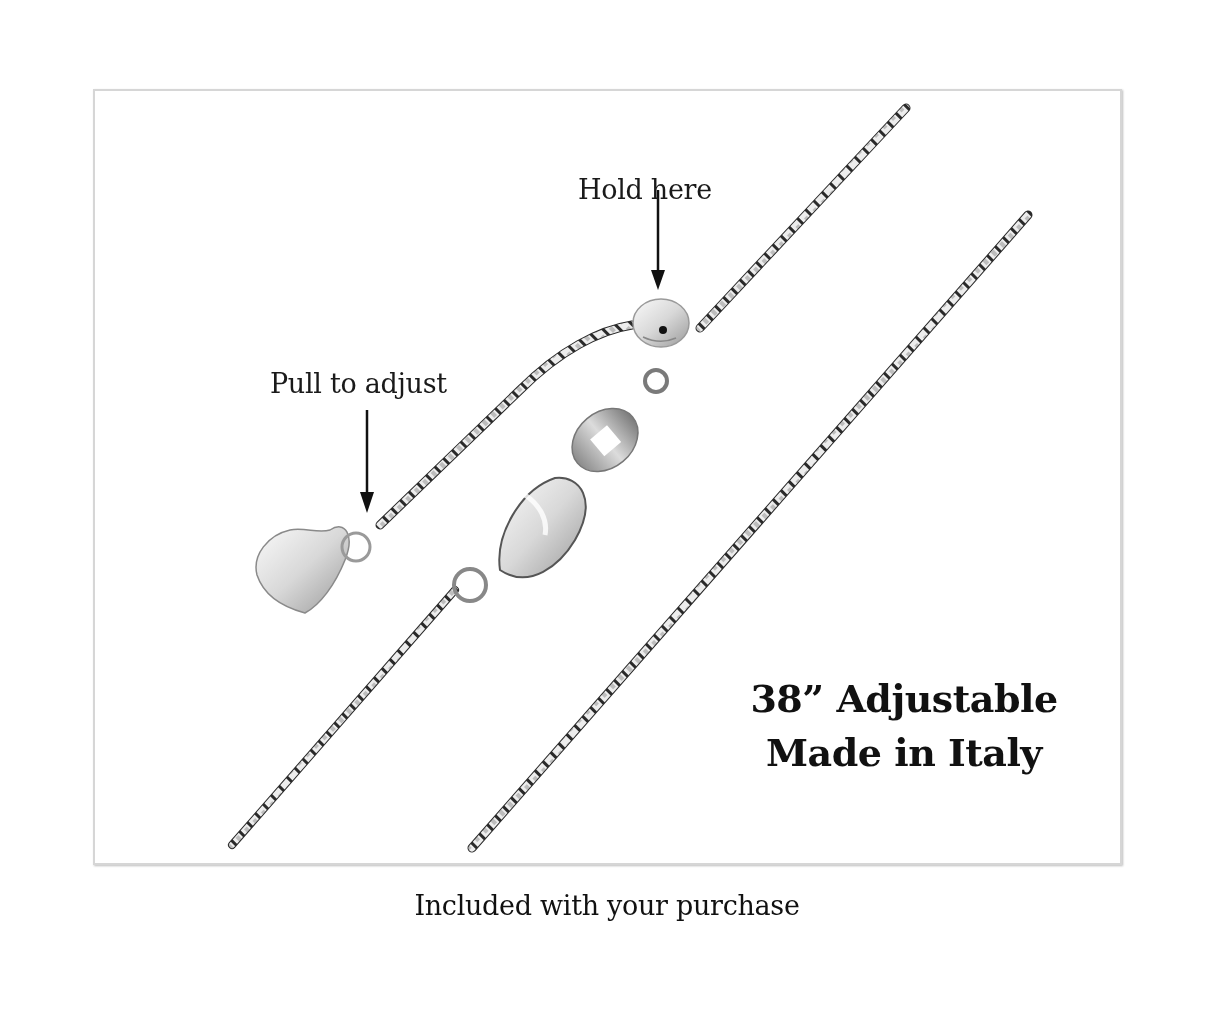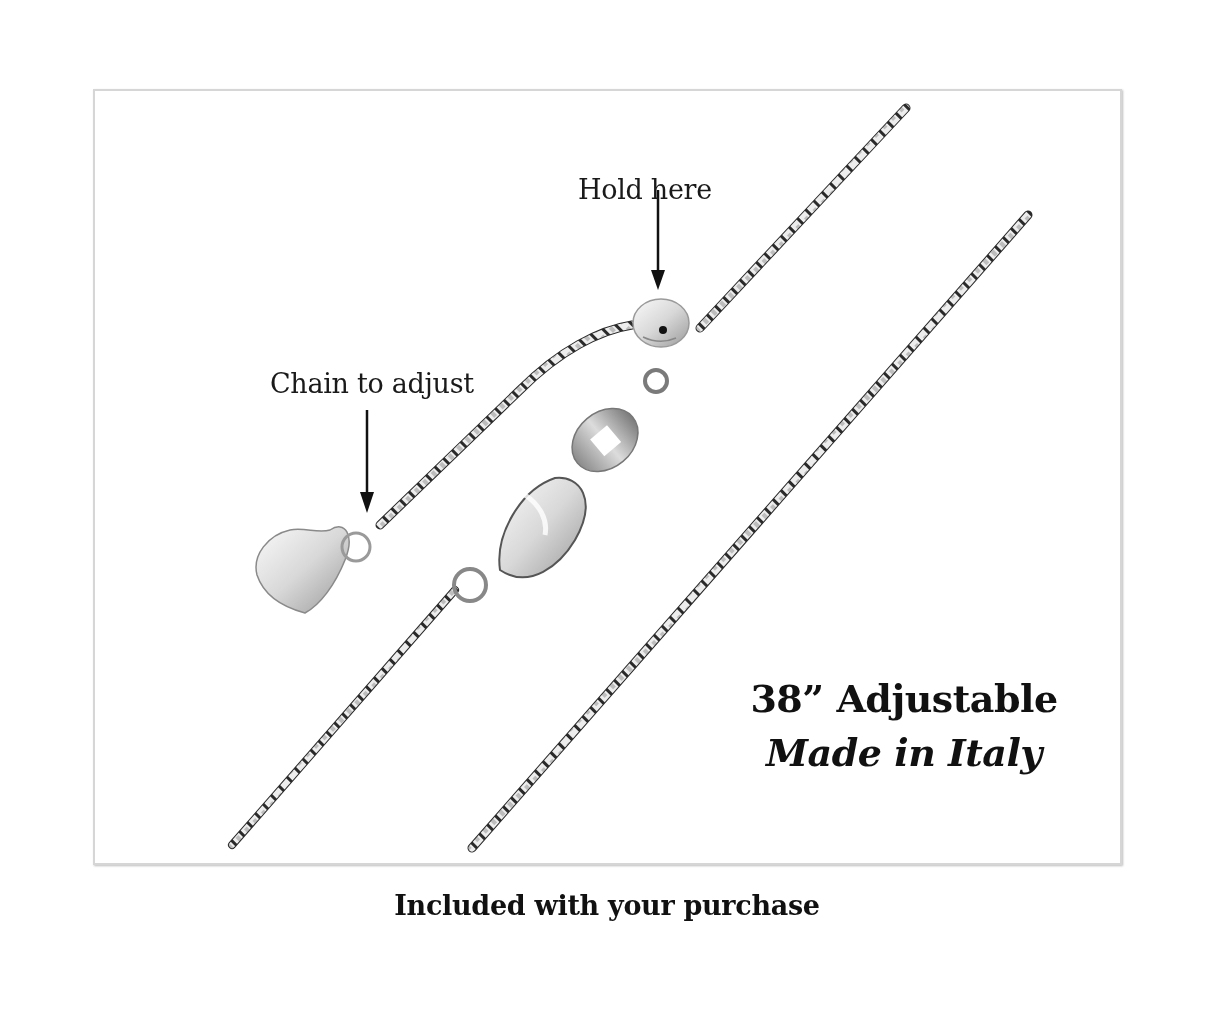--- a/index.html
+++ b/index.html
@@ -13,24 +13,24 @@
       position: absolute; color: #1a1a1a; font-family: "DejaVu Serif", "Liberation Serif", serif;
       font-size: 27px; white-space: nowrap; letter-spacing: -0.3px;
     }
     .hold { left: 578px; top: 146px; margin-top: 28px; }
     .pull { left: 270px; top: 368px; }
     .title-block {
       position: absolute; left: 728px; top: 672px; width: 352px; text-align: center;
       color: #111; font-family: "DejaVu Serif", "Liberation Serif", serif; font-weight: bold;
       font-size: 38px; line-height: 54px; letter-spacing: -0.5px;
     }
-    .title-block .italic { font-style: italic; }
+    .title-block .italic { }
     .caption {
       position: absolute; left: 0; top: 890px; width: 1214px; text-align: center;
-      font-family: "DejaVu Serif", "Liberation Serif", serif; font-weight: bold; font-size: 27px; color: #111;
+      font-family: "DejaVu Serif", "Liberation Serif", serif; font-weight: normal; font-size: 27px; color: #111;
       letter-spacing: -0.3px;
     }
   </style>
 </head>
 <body>
 
 <div class="frame"></div>
 
 <svg class="illus" viewBox="0 0 1214 1012" xmlns="http://www.w3.org/2000/svg">
   <defs>
@@ -99,20 +99,20 @@
     <line x1="658" y1="190" x2="658" y2="274" stroke="#111" stroke-width="2.5"></line>
     <polygon points="651,270 665,270 658,290" fill="#111"></polygon>
   </g>
   <g>
     <line x1="367" y1="410" x2="367" y2="496" stroke="#111" stroke-width="2.5"></line>
     <polygon points="360,492 374,492 367,513" fill="#111"></polygon>
   </g>
 </svg>
 
 <div class="label-sm hold">Hold here</div>
-<div class="label-sm pull">Chain to adjust</div>
+<div class="label-sm pull">Pull to adjust</div>
 
 <div class="title-block">
   <div>38” Adjustable</div>
   <div class="italic">Made in Italy</div>
 </div>
 
 <div class="caption">Included with your purchase</div>
 
 </body></html>

